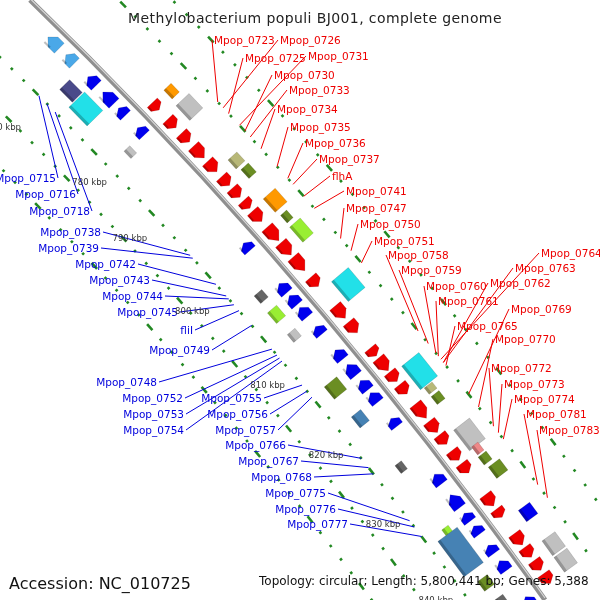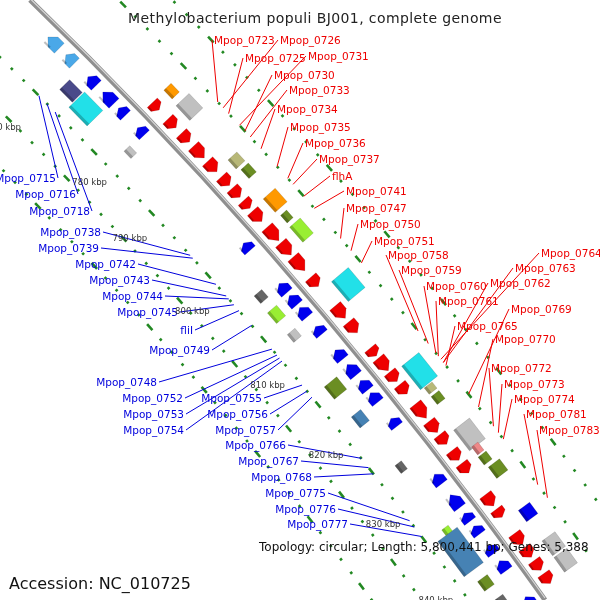--- a/index.html
+++ b/index.html
@@ -1,20 +1,20 @@
 <!DOCTYPE html>
 <html><head>
 <meta charset="utf-8">
 <style>
   html, body { margin:0; padding:0; background:#ffffff; }
   body { width:600px; height:600px; position:relative; overflow:hidden; font-family:"DejaVu Sans", sans-serif; }
   #map { position:absolute; left:0; top:0; width:600px; height:600px; }
   .title { position:absolute; left:128px; top:10px; font-size:14px; color:#222; letter-spacing:0.4px; font-family:"DejaVu Sans", sans-serif; }
   .footer-left { position:absolute; left:9px; top:574px; font-size:16px; color:#111; }
-  .footer-right { position:absolute; left:259px; top:540px; font-size:12px; color:#111; }
+  .footer-right { position:absolute; left:259px; top:574px; font-size:12px; color:#111; }
   .lbl-red { font-size:10.5px; fill:#ee0000; font-family:"DejaVu Sans", sans-serif; }
   .lbl-blue { font-size:10.5px; fill:#0000dd; font-family:"DejaVu Sans", sans-serif; }
   .kbp { font-size:8.5px; fill:#333; font-family:"DejaVu Sans", sans-serif; }
 </style>
 </head>
 <body>
 
 <svg id="map" viewBox="0 0 600 600" xmlns="http://www.w3.org/2000/svg">
   <defs>
     <linearGradient id="bbg" x1="0" y1="0" x2="1" y2="-1">

